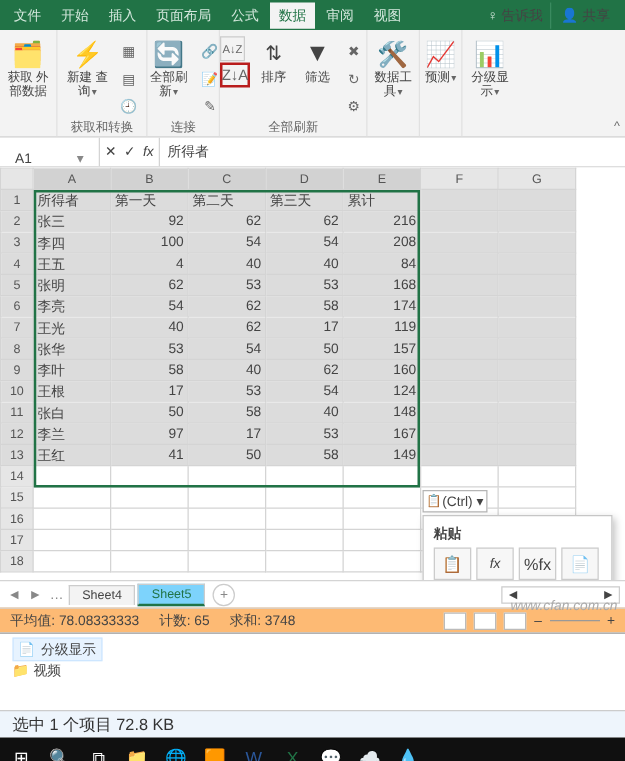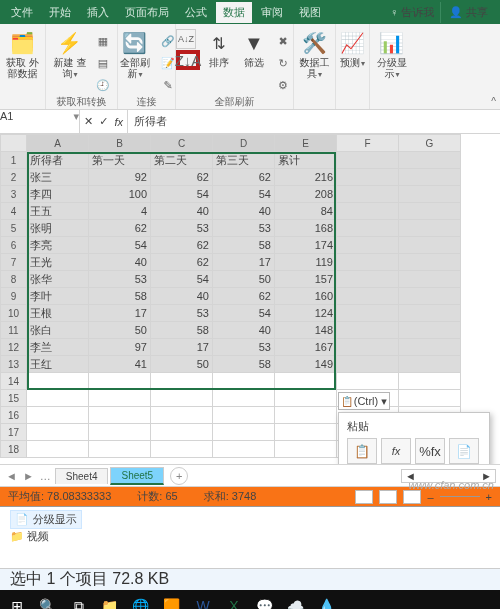--- a/index.html
+++ b/index.html
@@ -15,53 +15,53 @@
 .ribbon .grp{border-right:1px solid #e1e1e1;padding:2px 4px;display:flex;flex-direction:column;align-items:center;justify-content:space-between}
 .ribbon .grp .top{flex:1;display:flex;align-items:flex-start;gap:3px;padding-top:3px}
 .ribbon .grp .lbl{font-size:10px;color:#666;text-align:center;padding-bottom:2px}
 .bigbtn{display:flex;flex-direction:column;align-items:center;width:40px;cursor:pointer;padding:2px}
 .bigbtn .ic{height:24px;width:28px;display:flex;align-items:center;justify-content:center;font-size:20px}
 .bigbtn .tx{font-size:10px;text-align:center;line-height:11px;margin-top:2px}
 .smbtn{width:20px;height:20px;display:flex;align-items:center;justify-content:center;cursor:pointer;color:#666}
 .arrow-down::after{content:"▾";font-size:8px;color:#666;margin-left:1px}
 .collapse{position:absolute;right:4px;bottom:2px;font-size:10px;color:#666}
 .formula{height:24px;border-bottom:1px solid #d4d4d4;display:flex;align-items:center;background:#fff}
-.namebox{width:80px;border-right:1px solid #d4d4d4;padding:0 0;height:100%;display:flex;align-items:flex-start}
+.namebox{width:80px;border-right:1px solid #d4d4d4;padding:0 12px;height:100%;display:flex;align-items:flex-end}
 .fxbtns{display:flex;align-items:center;padding:0 4px;gap:6px;color:#aaa;border-right:1px solid #d4d4d4;height:100%}
 .fxinput{flex:1;padding:0 6px}
 .grid{position:relative;background:#fff;height:330px;overflow:hidden}
 table{border-collapse:collapse;table-layout:fixed}
 th,td{border:1px solid #d4d4d4;height:17px;padding:0 3px;overflow:hidden;white-space:nowrap}
 th.ch{background:#e6e6e6;text-align:center;font-weight:normal;width:62px;font-size:10px;color:#555}
 th.rh{background:#e6e6e6;text-align:center;font-weight:normal;width:26px;font-size:10px;color:#555}
 td.d{text-align:right;background:#fff}
 td.t{text-align:left;background:#fff}
 th.corner{background:#e6e6e6;width:26px}
 .sel td,.sel th.rh{background:#dcdcdc !important}
 th.ch.selC{background:#d2d2d2}
 th.rh.selR{background:#d2d2d2}
 .selborder{position:absolute;border:2px solid #217346;pointer-events:none}
 .pasteicon{position:absolute;width:52px;height:18px;background:#fff;border:1px solid #b5b5b5;display:flex;align-items:center;justify-content:center;font-size:10px;cursor:pointer}
 .pastemenu{position:absolute;width:152px;background:#fff;border:1px solid #c6c6c6;box-shadow:2px 2px 6px rgba(0,0,0,.25);padding:4px}
-.pastemenu .hdr{font-size:11px;font-weight:normal;padding:2px 4px}
+.pastemenu .hdr{font-size:11px;font-weight:bold;padding:2px 4px}
 .pastemenu .row{display:flex;gap:4px;padding:2px 4px}
 .pastemenu .opt{width:30px;height:26px;border:1px solid #ccc;background:#f7f7f7;display:flex;align-items:center;justify-content:center;font-size:13px;cursor:pointer;position:relative}
 .sheettabs{height:22px;background:#fff;border-top:1px solid #d4d4d4;display:flex;align-items:center;padding:0 4px;gap:2px}
 .sheettabs .nav{color:#888;padding:0 2px;cursor:pointer}
 .sheettabs .tab{padding:2px 10px;border:1px solid #ccc;border-bottom:none;background:#f3f3f3;cursor:pointer;font-size:10px}
 .sheettabs .tab.act{background:#7dd3fc;border-bottom:2px solid #217346;color:#217346}
 .sheettabs .add{width:18px;height:18px;border:1px solid #ccc;border-radius:9px;display:flex;align-items:center;justify-content:center;color:#888;margin-left:4px;cursor:pointer}
 .hscroll{display:flex;align-items:center;margin-left:auto;border:1px solid #ccc;height:14px;width:95px;font-size:9px;color:#888}
 .hscroll span{padding:0 3px}
-.status{height:20px;background:#f97316;border-top:1px solid #d4d4d4;display:flex;align-items:center;padding:0 8px;font-size:10px;color:#555;gap:26px}
+.status{height:20px;background:#fdba74;border-top:1px solid #d4d4d4;display:flex;align-items:center;padding:0 8px;font-size:10px;color:#555;gap:16px}
 .status .right{margin-left:auto;display:flex;align-items:center;gap:6px}
 .viewbtn{width:18px;height:14px;border:1px solid #bbb;background:#fff}
 .explorer{height:62px;background:#fff;border-top:1px solid #999;padding:3px 10px;font-size:11px;color:#333}
 .explorer .file{display:inline-flex;align-items:center;gap:4px;border:1px solid #cde6ff;padding:1px 4px;background:#e7f3ff}
-.exstatus{height:22px;background:#eef5fc;border-top:1px solid #ccc;padding:0 10px;display:flex;align-items:center;font-size:16px;color:#333}
+.exstatus{height:22px;background:#eef5fc;border-top:1px solid #ccc;padding:0 10px;display:flex;align-items:center;font-size:13px;color:#333}
 .taskbar{height:32px;background:#101010;display:flex;align-items:center;padding:0 3px;gap:3px}
 .taskbar .tb{width:28px;height:26px;display:flex;align-items:center;justify-content:center;font-size:14px;color:#fff;cursor:pointer}
 .watermark{position:absolute;right:6px;bottom:118px;font-size:11px;color:#aaa;font-style:italic}
 </style>
 </head>
 <body>
 
 <div class="titlebar">
   <div class="menu">
     <span>文件</span>
@@ -115,21 +115,21 @@
         <div class="smbtn">📝</div>
         <div class="smbtn">✎</div>
       </div>
     </div>
     <div class="lbl">连接</div>
   </div>
   <div class="grp" style="width:118px">
     <div class="top">
       <div style="display:flex;flex-direction:column;gap:1px">
         <div class="smbtn" style="border:1px solid #ccc;width:20px;height:20px;font-size:9px">A↓Z</div>
-        <div class="smbtn" style="border:4px solid #b91c1c;width:24px;height:20px;font-size:15px">Z↓A</div>
+        <div class="smbtn" style="border:2px solid #b91c1c;width:24px;height:20px;font-size:12px">Z↓A</div>
       </div>
       <div class="bigbtn" style="width:32px">
           <div class="ic" style="font-size:16px">⇅</div>
           <div class="tx">排序</div>
         </div>
       <div class="bigbtn" style="width:32px">
           <div class="ic">▼</div>
           <div class="tx">筛选</div>
         </div>
       <div style="display:flex;flex-direction:column;gap:2px;margin-top:2px">

